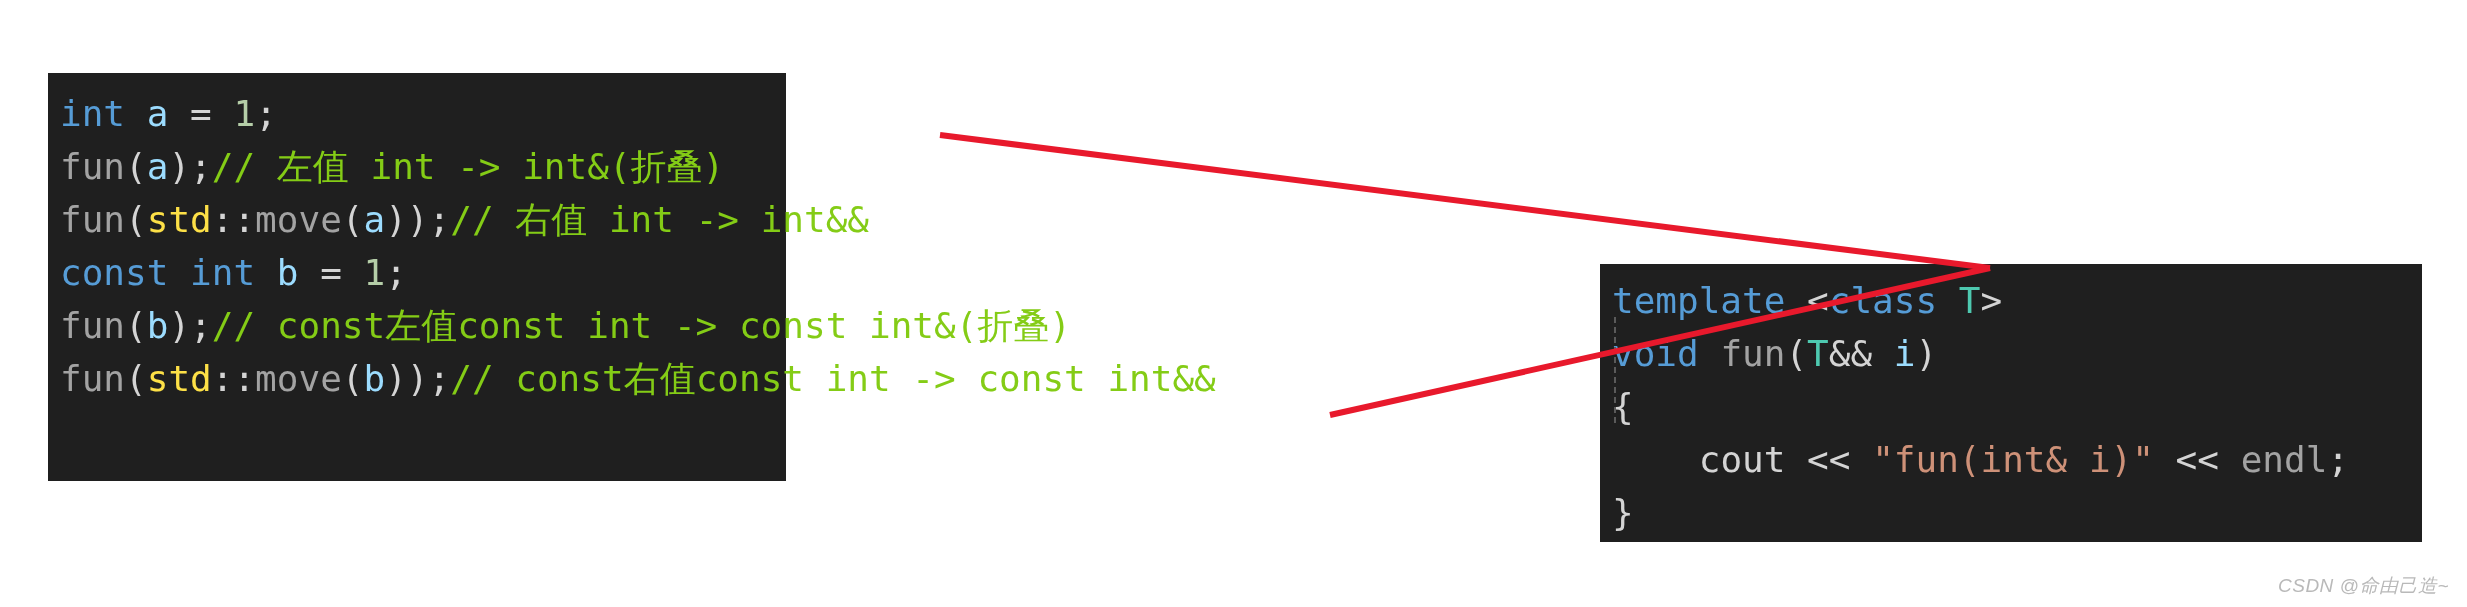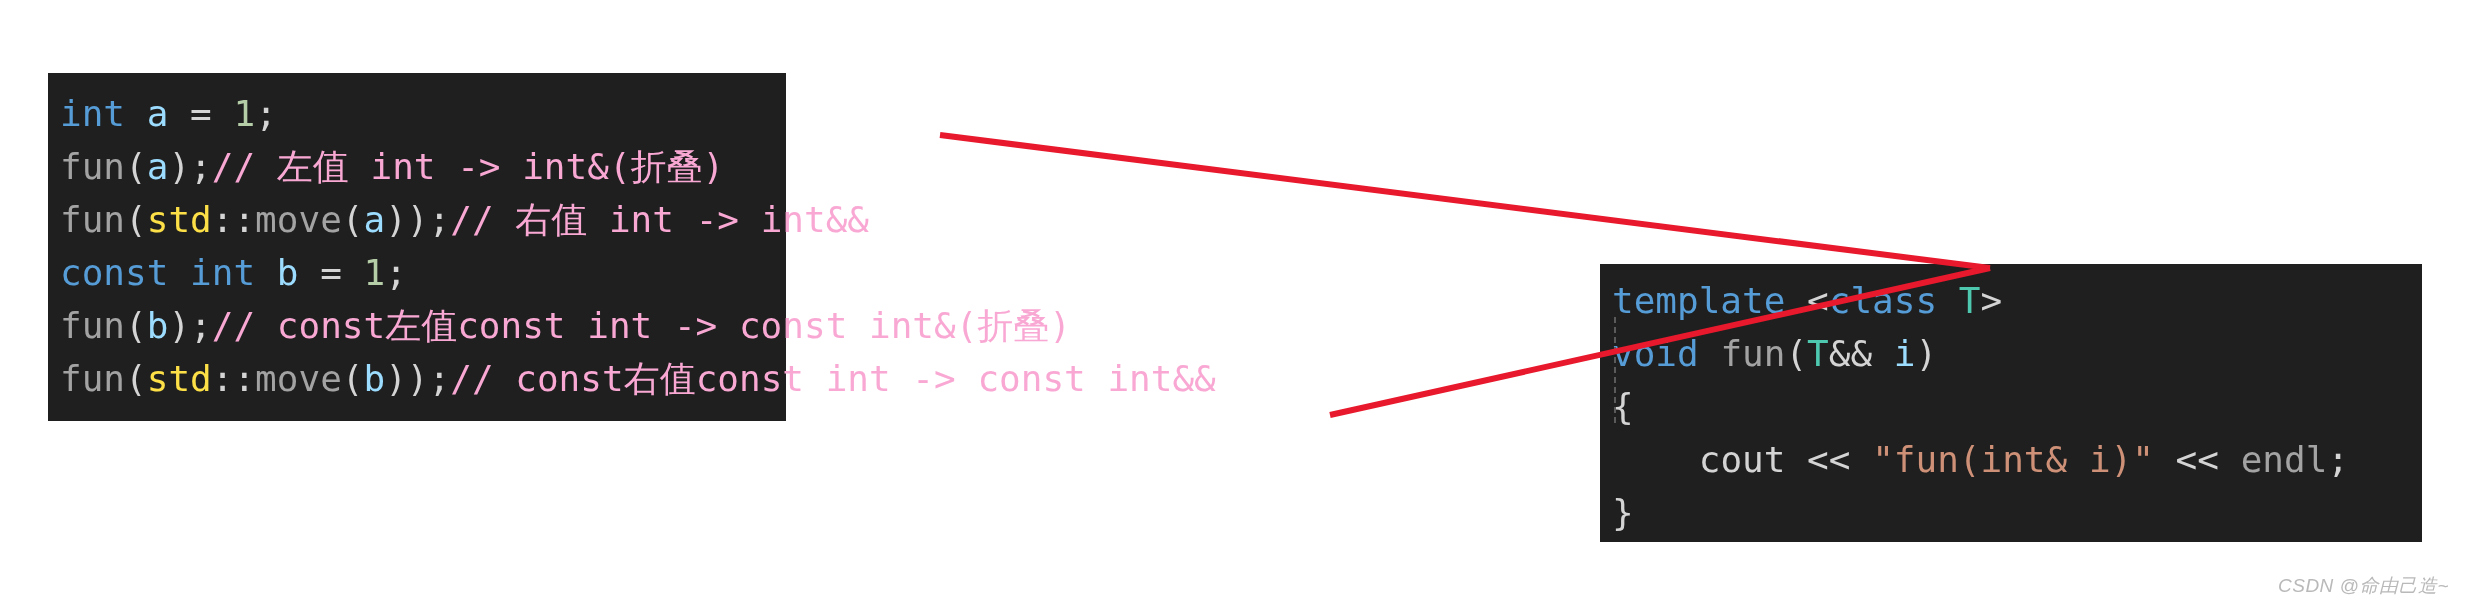--- a/index.html
+++ b/index.html
@@ -29,21 +29,21 @@
     box-sizing: border-box;
     white-space: pre;
     font-family: "DejaVu Sans Mono", monospace;
     letter-spacing: 0px;
   }
 
   #left-code-block {
     left: 48px;
     top: 73px;
     width: 738px;
-    height: 348px;
+    height: 408px;
     padding: 14px 0 14px 12px;
     font-size: 36px;
     line-height: 53px;
   }
 
   #right-code-block {
     left: 1600px;
     top: 264px;
     width: 822px;
     height: 278px;
@@ -56,21 +56,21 @@
     position: relative;
     height: 53px;
   }
 
   
   .t-kw      { color: #569cd6; }   
   .t-var     { color: #9cdcfe; }   
   .t-num     { color: #b5cea8; }   
   .t-op      { color: #d4d4d4; }   
   .t-fn      { color: #a3a3a3; }   
-  .t-cmt     { color: #f9a8d4; }   
+  .t-cmt     { color: #84cc16; }   
   .t-type    { color: #4ec9b0; }   
   .t-str     { color: #ce9178; }   
   .t-plain   { color: #d4d4d4; }
   .t-std     { color: #fde047; }
 
   
   .guide {
     position: absolute;
     left: 14px;
     top: 53px;

